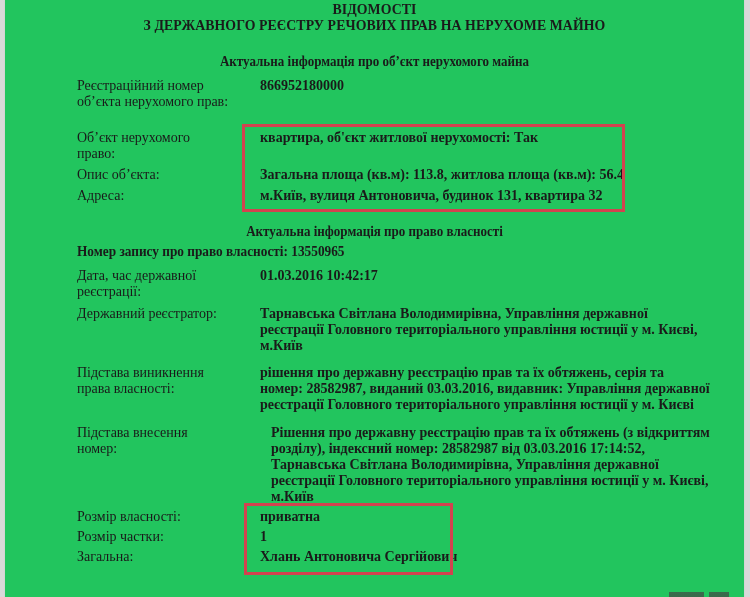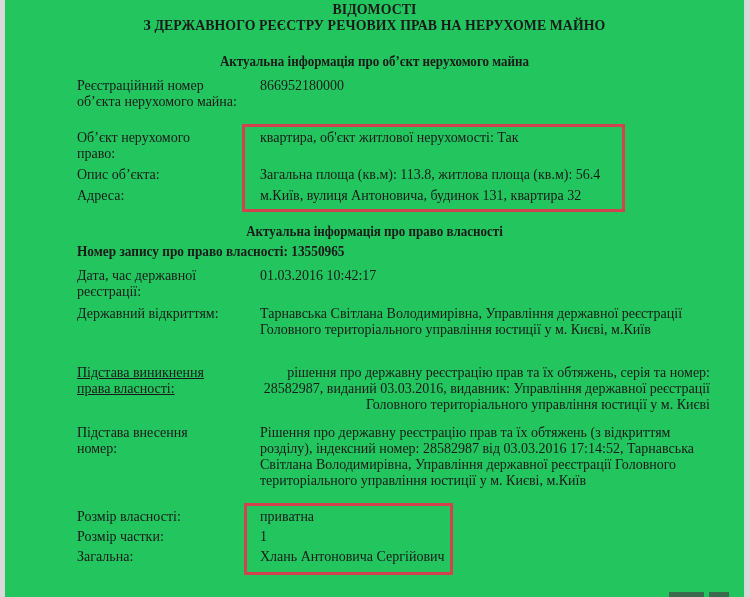--- a/index.html
+++ b/index.html
@@ -65,20 +65,21 @@
       position: absolute;
       left: 0;
       top: 0;
       width: 170px;
     }
     .row .value {
       position: absolute;
       left: 183px;
       top: 0;
       width: 460px;
+      font-weight: bold;
     }
     .red-box {
       position: absolute;
       border: 3px solid #d3434f;
       box-sizing: border-box;
       pointer-events: none;
     }
     .scan-mark {
       position: absolute;
       left: 664px;
@@ -93,21 +94,21 @@
 <body>
 
 <div class="page">
 
   <div class="title line1">ВІДОМОСТІ</div>
   <div class="title line2">З ДЕРЖАВНОГО РЕЄСТРУ РЕЧОВИХ ПРАВ НА НЕРУХОМЕ МАЙНО</div>
 
   <div class="section-heading" style="top:54px;">Актуальна інформація про об’єкт нерухомого майна</div>
 
   <div class="row" style="top:78px;">
-    <div class="label">Реєстраційний номер об’єкта нерухомого майна:</div>
+    <div class="label">Реєстраційний номер об’єкта нерухомого прав:</div>
     <div class="value">866952180000</div>
   </div>
 
   <div class="row" style="top:130px;">
     <div class="label" style="width:150px;">Об’єкт нерухомого право:</div>
     <div class="value">квартира, об'єкт житлової нерухомості: Так</div>
   </div>
 
   <div class="row" style="top:167px;">
     <div class="label">Опис об’єкта:</div>
@@ -124,32 +125,32 @@
   <div class="section-heading" style="top:224px;">Актуальна інформація про право власності</div>
 
   <div class="record-heading" style="top:244px;">Номер запису про право власності: 13550965</div>
 
   <div class="row" style="top:268px;">
     <div class="label" style="width:150px;">Дата, час державної реєстрації:</div>
     <div class="value">01.03.2016 10:42:17</div>
   </div>
 
   <div class="row" style="top:306px;">
-    <div class="label">Державний відкриттям:</div>
+    <div class="label">Державний реєстратор:</div>
     <div class="value" style="width:450px;">Тарнавська Світлана Володимирівна, Управління державної реєстрації Головного територіального управління юстиції у м. Києві, м.Київ</div>
   </div>
 
   <div class="row" style="top:365px;">
-    <div class="label" style="width:150px;text-decoration:underline;">Підстава виникнення права власності:</div>
-    <div class="value" style="width:450px;text-align:right;">рішення про державну реєстрацію прав та їх обтяжень, серія та номер: 28582987, виданий 03.03.2016, видавник: Управління державної реєстрації Головного територіального управління юстиції у м. Києві</div>
+    <div class="label" style="width:150px;">Підстава виникнення права власності:</div>
+    <div class="value" style="width:450px;">рішення про державну реєстрацію прав та їх обтяжень, серія та номер: 28582987, виданий 03.03.2016, видавник: Управління державної реєстрації Головного територіального управління юстиції у м. Києві</div>
   </div>
 
   <div class="row" style="top:425px;">
     <div class="label" style="width:150px;">Підстава внесення номер:</div>
-    <div class="value" style="width:450px;">Рішення про державну реєстрацію прав та їх обтяжень (з відкриттям розділу), індексний номер: 28582987 від 03.03.2016 17:14:52, Тарнавська Світлана Володимирівна, Управління державної реєстрації Головного територіального управління юстиції у м. Києві, м.Київ</div>
+    <div class="value" style="width:450px;margin-left:11px;">Рішення про державну реєстрацію прав та їх обтяжень (з відкриттям розділу), індексний номер: 28582987 від 03.03.2016 17:14:52, Тарнавська Світлана Володимирівна, Управління державної реєстрації Головного територіального управління юстиції у м. Києві, м.Київ</div>
   </div>
 
   <div class="row" style="top:509px;">
     <div class="label">Розмір власності:</div>
     <div class="value">приватна</div>
   </div>
 
   <div class="row" style="top:529px;">
     <div class="label">Розмір частки:</div>
     <div class="value">1</div>

